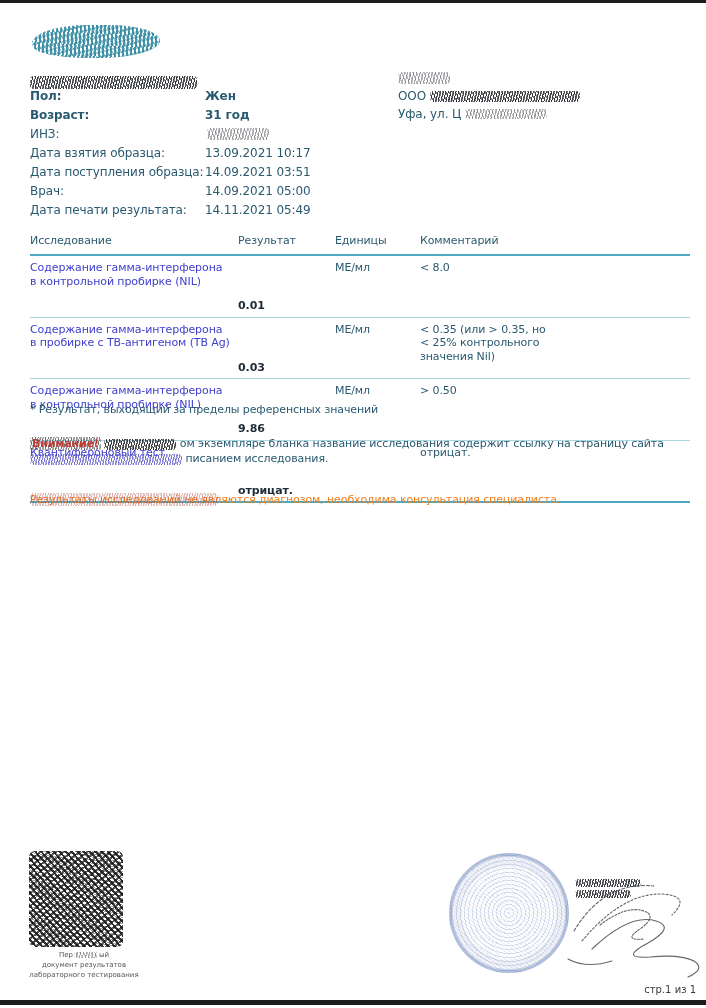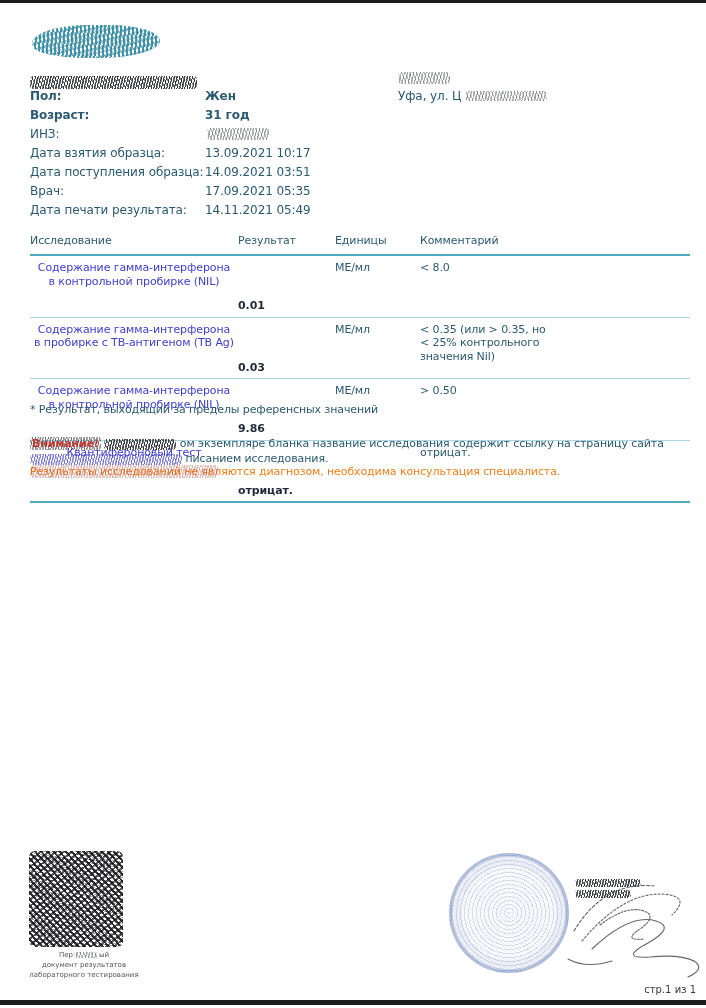--- a/index.html
+++ b/index.html
@@ -48,34 +48,34 @@
   .org-line{height:18px;display:flex;align-items:center;font-size:12px;white-space:nowrap;}
   .org-line .redact{margin-left:4px;}
 
   
   .rtable{position:absolute;left:30px;top:234px;width:660px;}
   .trow{display:grid;grid-template-columns:208px 97px 85px 138px 132px;line-height:13.5px;}
   .thead{padding-bottom:6px;border-bottom:2px solid #4fa9c0;line-height:14px;}
   .tdata{padding:5px 0 4px;border-bottom:1px solid #aad6e2;}
   .tdata.last{border-bottom:2px solid #4fa9c0;}
   .pre{white-space:pre-line;}
-  .cell-test{color:#4040cf;text-align:center;}
+  .cell-test{color:#4040cf;}
   .cell-result{font-weight:bold;color:#1f2937;margin-top:38px;}
   .cell-units,.cell-ref,.cell-comment{color:#2a5a70;}
 
   
   .note1{position:absolute;left:30px;top:403px;width:640px;}
   .note2{position:absolute;left:30px;top:436px;width:650px;line-height:15px;}
   .attn-word{color:#c03a30;font-weight:bold;
      background:
       repeating-linear-gradient(104deg, rgba(60,60,70,.55) 0 1px, transparent 1px 2.5px),
       repeating-linear-gradient(70deg, rgba(60,60,70,.4) 0 1px, transparent 1px 3px);
      border-radius:3px;padding:0 2px;}
   .note2 .redact{height:11px;}
-  .note3{position:absolute;left:30px;top:465px;width:650px;color:#ef7f1a;}
+  .note3{position:absolute;left:30px;top:493px;width:650px;color:#ef7f1a;}
   .note3-scribble{position:absolute;left:0px;top:0px;width:188px;height:13px;opacity:.5;}
 
   
   .qr{position:absolute;left:29px;top:851px;width:94px;height:96px;border-radius:6px;
     background:
      repeating-linear-gradient(48deg, rgba(20,20,22,.85) 0 2px, transparent 2px 4.5px),
      repeating-linear-gradient(-40deg, rgba(30,30,34,.7) 0 2px, transparent 2px 5px),
      repeating-linear-gradient(10deg, rgba(0,0,0,.35) 0 1px, transparent 1px 3px);}
   .qr-caption{position:absolute;left:18px;top:950px;width:132px;text-align:center;
      font-size:7px;line-height:10px;color:#555;letter-spacing:0;}
@@ -120,30 +120,34 @@
     <div class="irow">
       <span class="ilabel">Дата взятия образца:</span>
       <span class="ivalue">13.09.2021 10:17</span>
     </div>
     <div class="irow">
       <span class="ilabel">Дата поступления образца:</span>
       <span class="ivalue">14.09.2021 03:51</span>
     </div>
     <div class="irow">
       <span class="ilabel">Врач:</span>
-      <span class="ivalue">17.09.2021 05:35</span>
+      <span class="ivalue">14.09.2021 05:00</span>
     </div>
     <div class="irow">
       <span class="ilabel">Дата печати результата:</span>
       <span class="ivalue">14.11.2021 05:49</span>
     </div>
   </div>
 
   <div class="org">
     <div class="redact gray org-l1" style="width:52px;"></div>
+    <div class="org-line">
+      <span>ООО</span>
+      <span class="redact dark" style="width:150px;height:11px;"></span>
+    </div>
     <div class="org-line">
       <span>Уфа, ул. Ц</span>
       <span class="redact gray" style="width:82px;height:10px;"></span>
     </div>
   </div>
 
   <div class="rtable">
     <div class="trow thead">
       <span>Исследование</span>
       <span>Результат</span>

